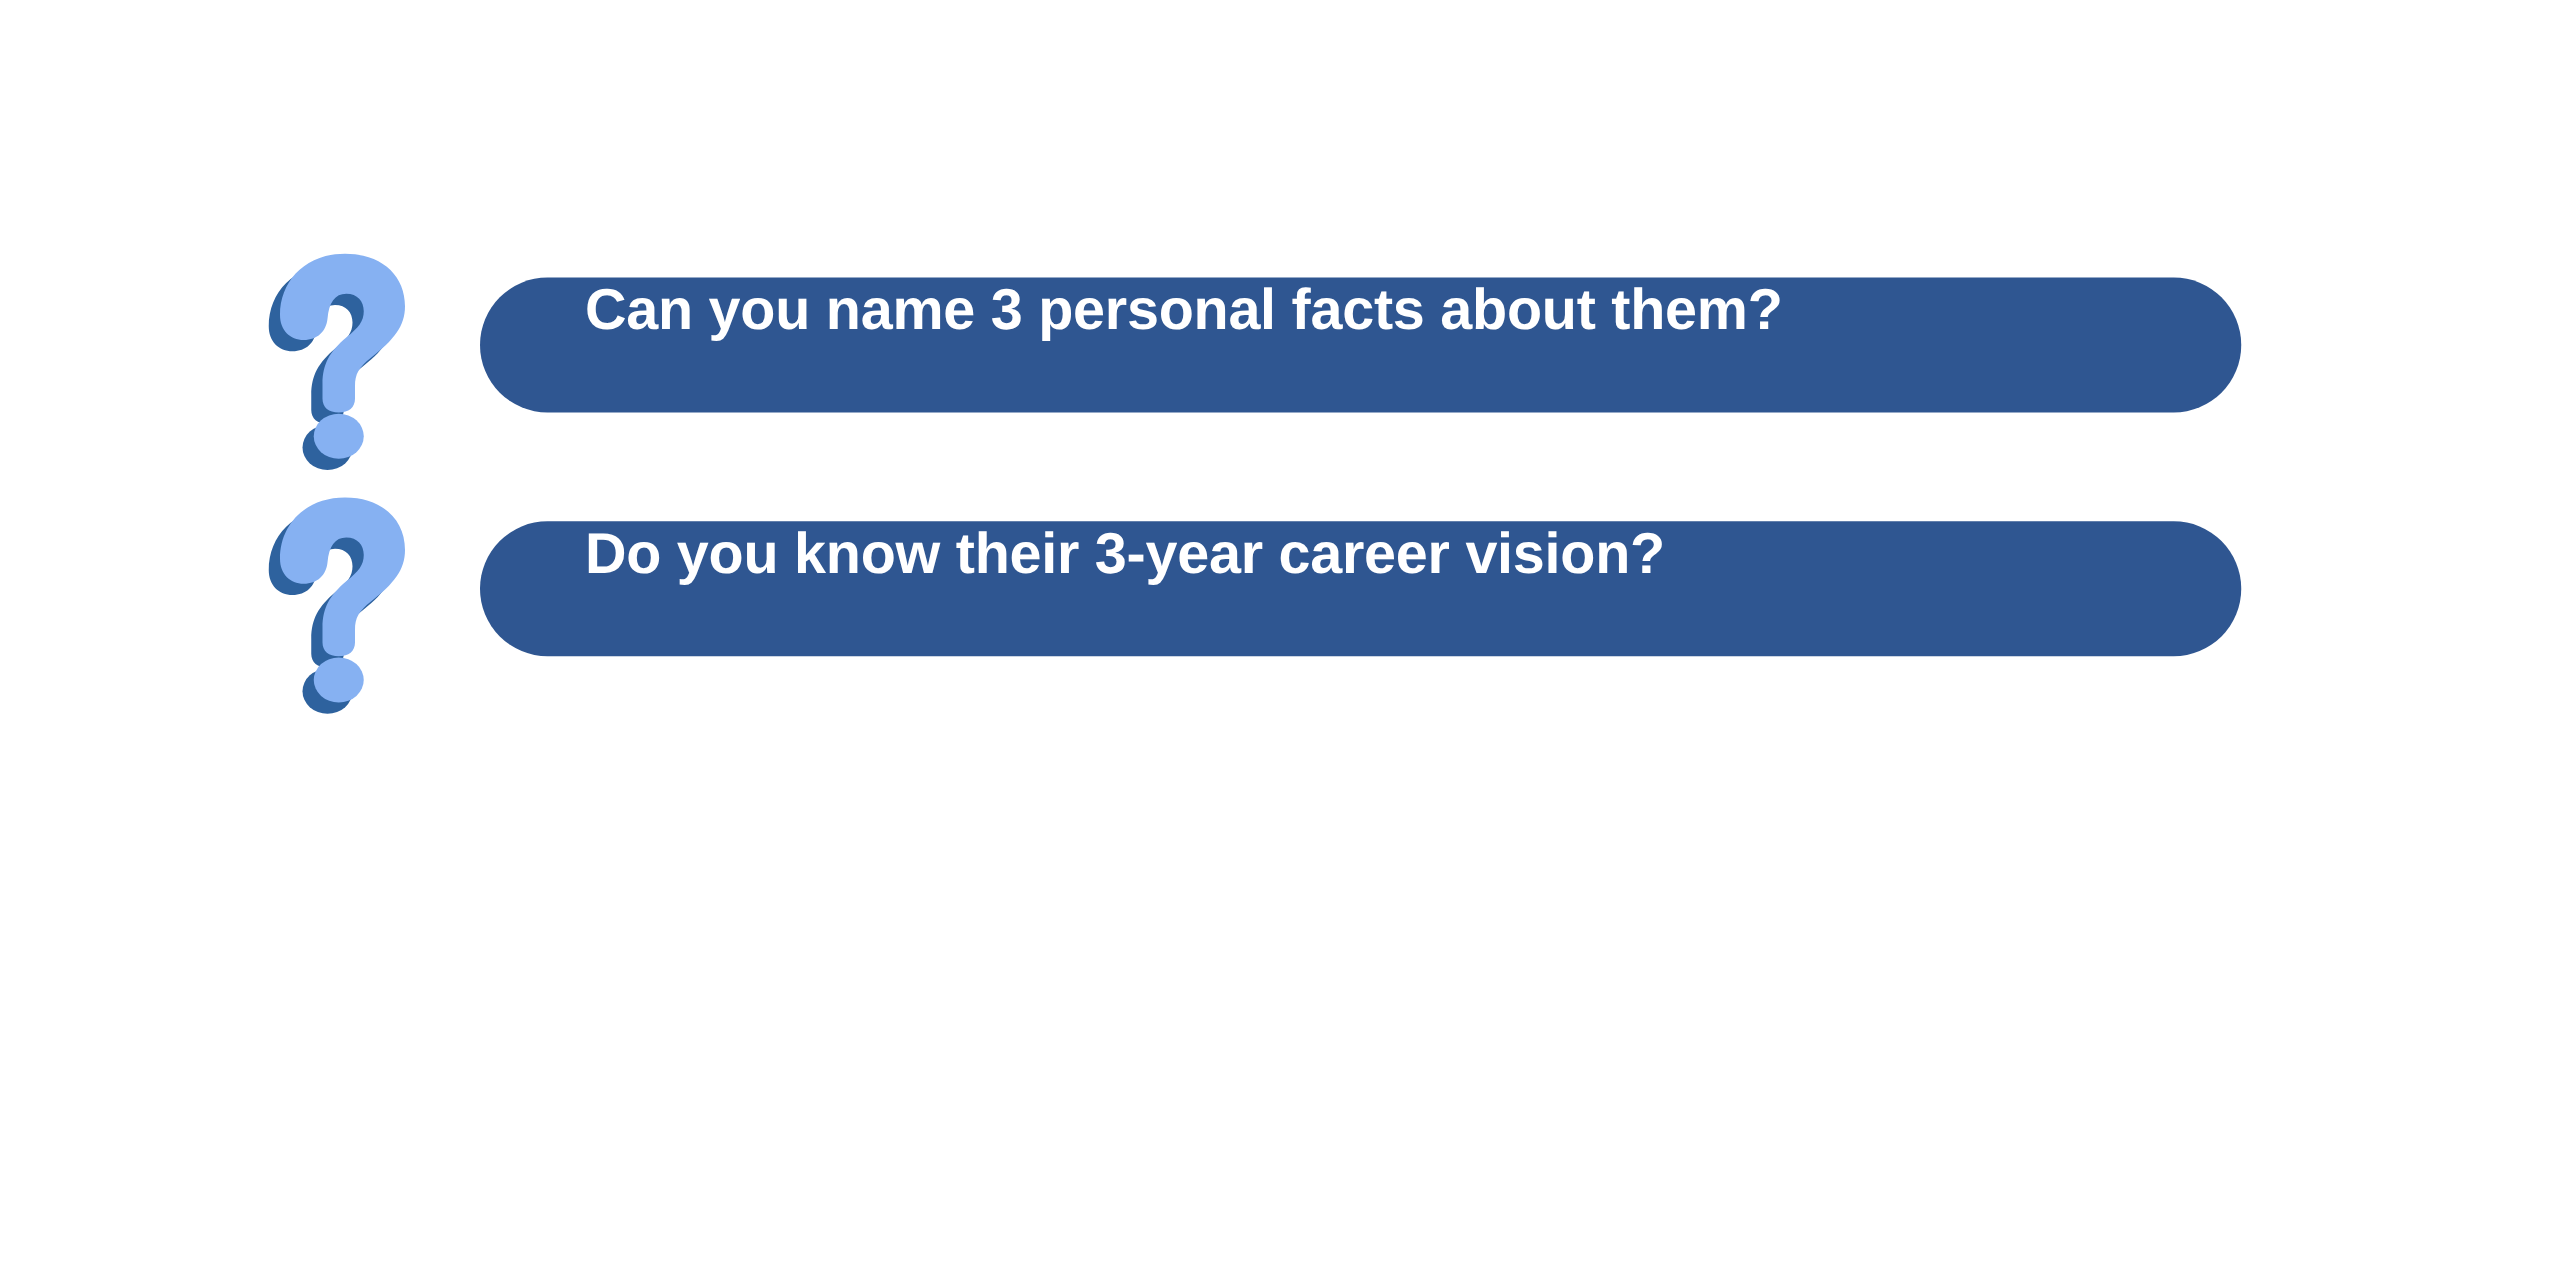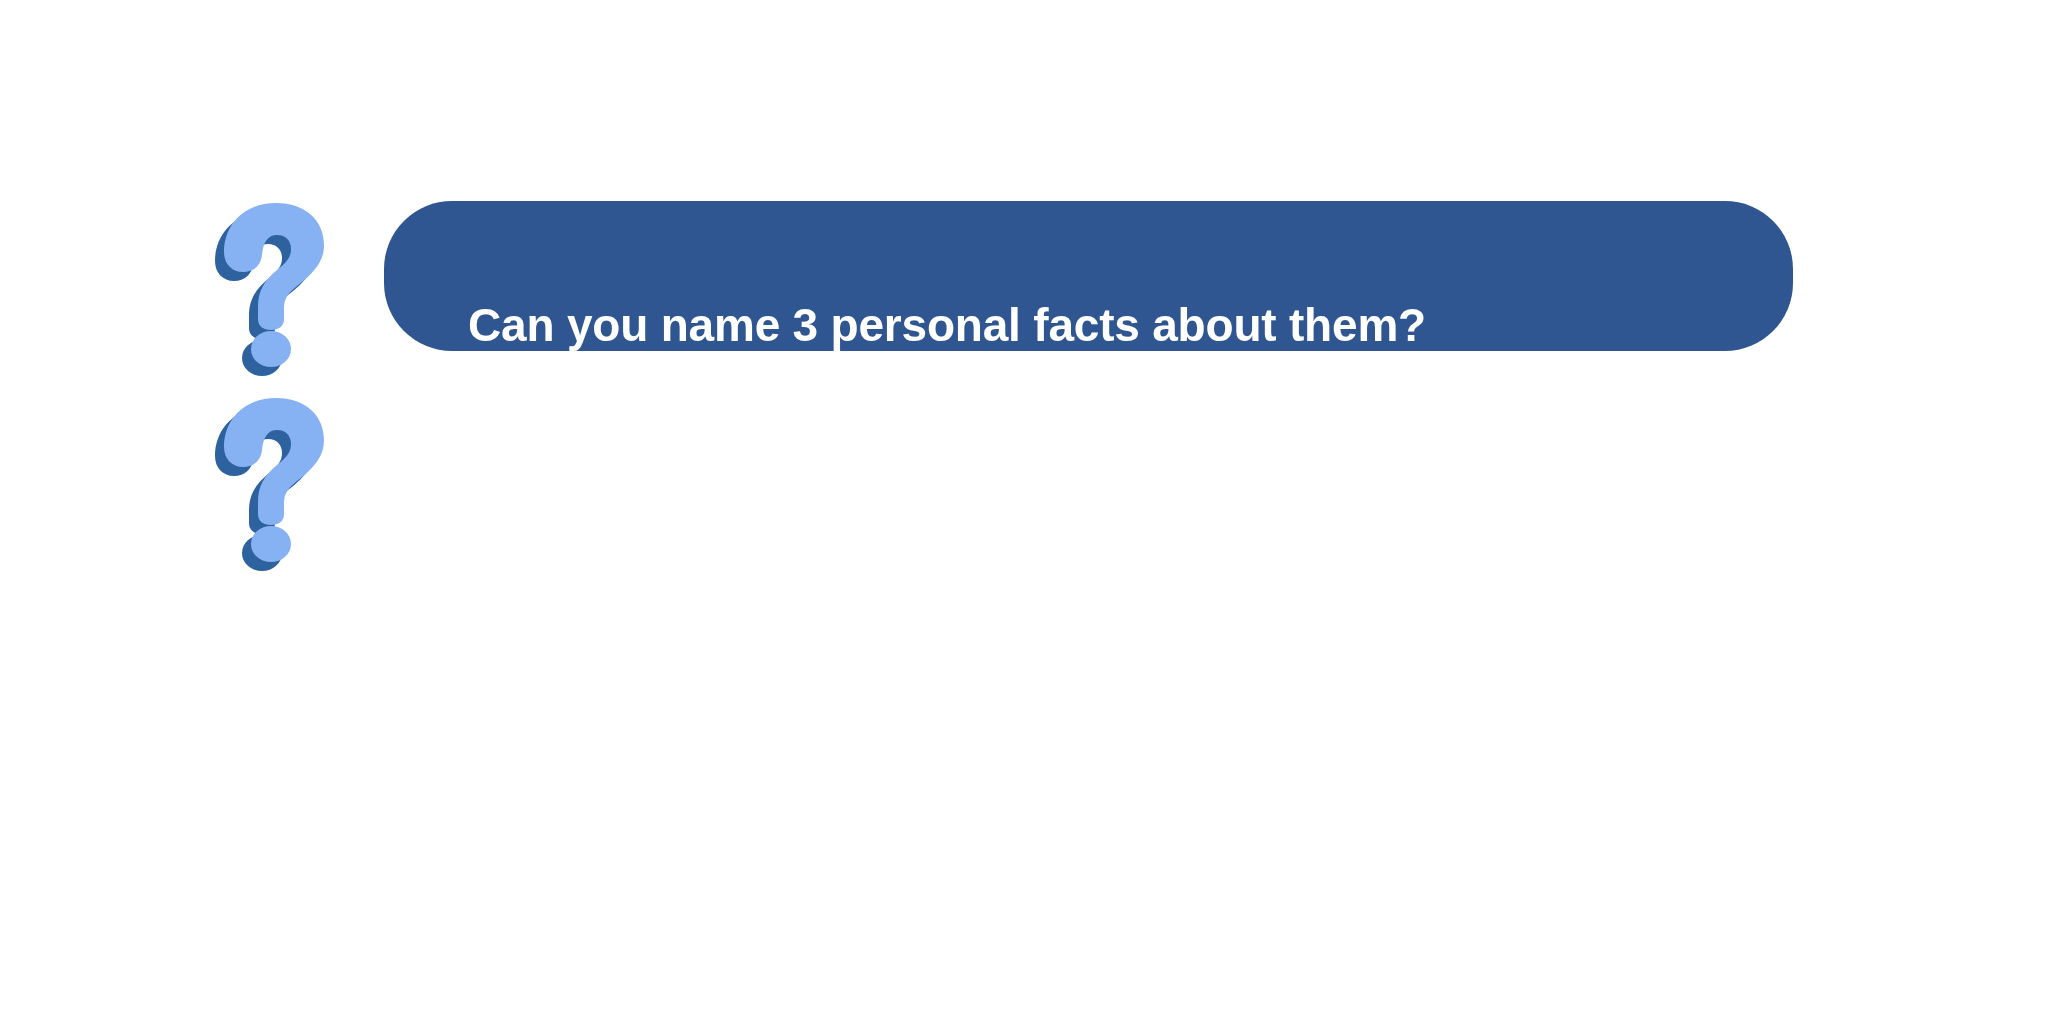--- a/index.html
+++ b/index.html
@@ -57,24 +57,24 @@
     width: 120px;
     height: 160px;
     overflow: visible;
   }
 
   
   .pill {
     position: relative;
     flex: 0 0 auto;
     width: 1409px;
-    height: 150px;
+    height: 108px;
     border-radius: 68px;
     display: flex;
-    align-items: flex-end;
+    align-items: flex-start;
     box-sizing: border-box;
     padding-left: 84px;
     padding-right: 60px;
   }
 
   .pill-label {
     color: #ffffff;
     font-family: "Liberation Sans", "DejaVu Sans", sans-serif;
     font-weight: 700;
     font-size: 46px;
@@ -171,16 +171,19 @@
                      C 42 127, 47 131, 55 131
                      C 63 131, 68 127, 68 120
                      L 68 110
                      C 68 100, 71 95, 81 87
                      C 99 73, 108 62, 108 46
                      C 108 21, 89 4, 60 4 Z" fill="#86B1F2"></path>
             <ellipse cx="55" cy="150" rx="20" ry="18" fill="#86B1F2"></ellipse>
           </g>
         </svg>
       </div>
+      <div class="pill" style="background:#2F5691">
+        <span class="pill-label">Do you know their 3-year career vision?</span>
+      </div>
     </div>
 
   </div>
 </div>
 
 </body></html>

